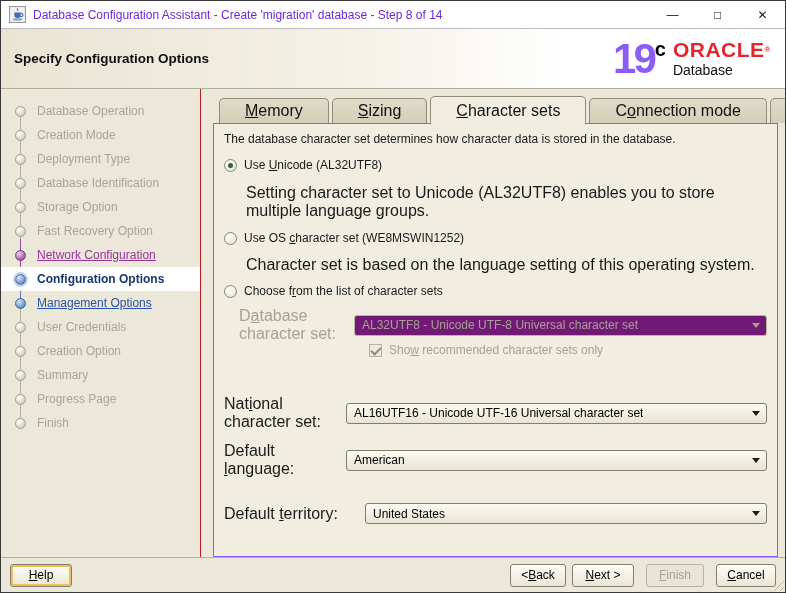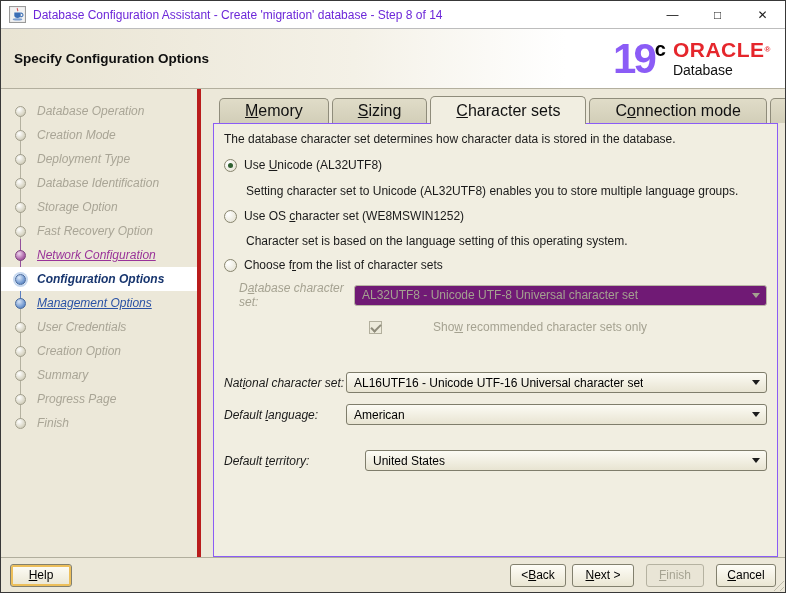--- a/index.html
+++ b/index.html
@@ -30,21 +30,21 @@
   .header-title { font-size:13.5px; font-weight:bold; color:#0f0f0f; }
   .logo { display:flex; align-items:flex-start; background:#fff; padding:2px 2px 2px 6px; }
   .logo-19 { font-size:42px; font-weight:bold; line-height:46px; letter-spacing:-3px; color:#8b5cf6; }
   .logo-c { font-size:20px; font-weight:bold; color:#000; margin:2px 0 0 1px; }
   .logo-right { margin:4px 0 0 7px; }
   .logo-oracle { font-weight:bold; font-size:21px; letter-spacing:0.5px; line-height:20px; }
   .logo-reg { font-size:8px; vertical-align:top; }
   .logo-product { font-size:14px; color:#111; margin-top:2px; }
   
   .main { flex:1; display:flex; min-height:0; border-bottom:1px solid #b1ae9d; }
-  .sidebar { flex:0 0 200px; border-right:4px solid #b91c1c; position:relative; padding-top:10px;font-style:italic; }
+  .sidebar { flex:0 0 200px; border-right:1px solid #b91c1c; position:relative; padding-top:10px; }
   .rail, .rail-seg { position:absolute; left:19px; width:1px; background:#b4b1a0; }
   .rail { top:22px; height:312px; }
   .rail-seg.purple { top:150px; height:40px; background:#94519c; }
   .rail-seg.blue   { top:190px; height:24px; background:#5b7ec0; }
   .step { height:24px; display:flex; align-items:center; position:relative; z-index:1; }
   .bullet {
     width:11px; height:11px; border-radius:50%; margin-left:14px; flex:0 0 auto;
     background:radial-gradient(circle at 35% 30%, #ffffff, #d9d6c5 65%, #bab7a5);
     border:1px solid #a3a08e;
   }
@@ -86,41 +86,41 @@
   .radio-row.m11 { margin-top:11px; } .radio-row.m10 { margin-top:10px; }
   .radio {
     width:13px; height:13px; border-radius:50%; border:1px solid #88856f; position:relative;
     background:radial-gradient(circle at 30% 30%, #ffffff, #e2dfce); flex:0 0 auto;
   }
   .radio.selected::after {
     content:""; position:absolute; left:3px; top:3px; width:5px; height:5px;
     border-radius:50%; background:#2f6030;
   }
   .radio-label { font-size:12px; color:#1a1a1a; margin-left:7px; }
-  .subtext { font-size:12px; color:#1a1a1a; margin-left:22px; margin-top:12px; }
+  .subtext { font-size:16px; color:#1a1a1a; margin-left:22px; margin-top:12px; }
   .subtext.m11 { margin-top:11px; }
   .field-row { display:flex; align-items:center; }
-  .field-label { font-size:12px; color:#1a1a1a; flex:0 0 auto;font-style:italic; }
+  .field-label { font-size:16px; color:#1a1a1a; flex:0 0 auto; }
   .combo {
     flex:1; height:21px; border:1px solid #7f7d6b; border-radius:3px;
     background:linear-gradient(#fcfbf4,#e8e4d2);
     display:flex; align-items:center; padding:0 6px 0 7px;
     font-size:12px; color:#000; min-width:0; cursor:default;
   }
   .combo-text { white-space:nowrap; overflow:hidden; }
   .combo-arrow {
     margin-left:auto; width:0; height:0; flex:0 0 auto;
     border-left:4px solid transparent; border-right:4px solid transparent;
     border-top:5px solid #1c1c1c;
   }
   .row-dbcs { margin-top:9px; margin-left:15px; }
   .row-dbcs .field-label { width:115px; color:#a5a291; }
   .combo.disabled { background:#701a75; border-color:#b9b6a4; color:#a4a190; }
   .combo.disabled .combo-arrow { border-top-color:#a4a190; }
-  .checkbox-row { display:flex; align-items:center; margin-top:11px; margin-left:145px;gap:44px; }
+  .checkbox-row { display:flex; align-items:center; margin-left:145px; }
   .checkbox {
     width:13px; height:13px; border:1px solid #b2af9d; background:#edeadb;
     position:relative; flex:0 0 auto;
   }
   .checkbox.checked::after {
     content:""; position:absolute; left:3px; top:0px; width:4px; height:8px;
     border:solid #8e8b7a; border-width:0 2px 2px 0; transform:rotate(45deg);
   }
   .checkbox-label { font-size:12px; color:#a5a291; margin-left:7px; }
   .row-nat { margin-top:38px; } .row-lang { margin-top:11px; } .row-terr { margin-top:25px;gap:19px; }

